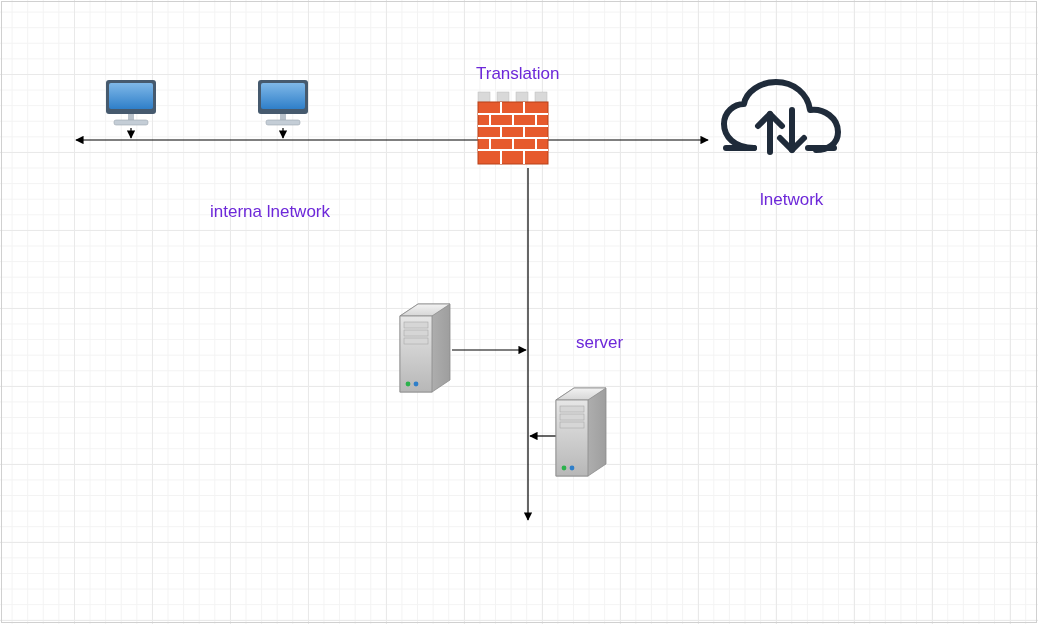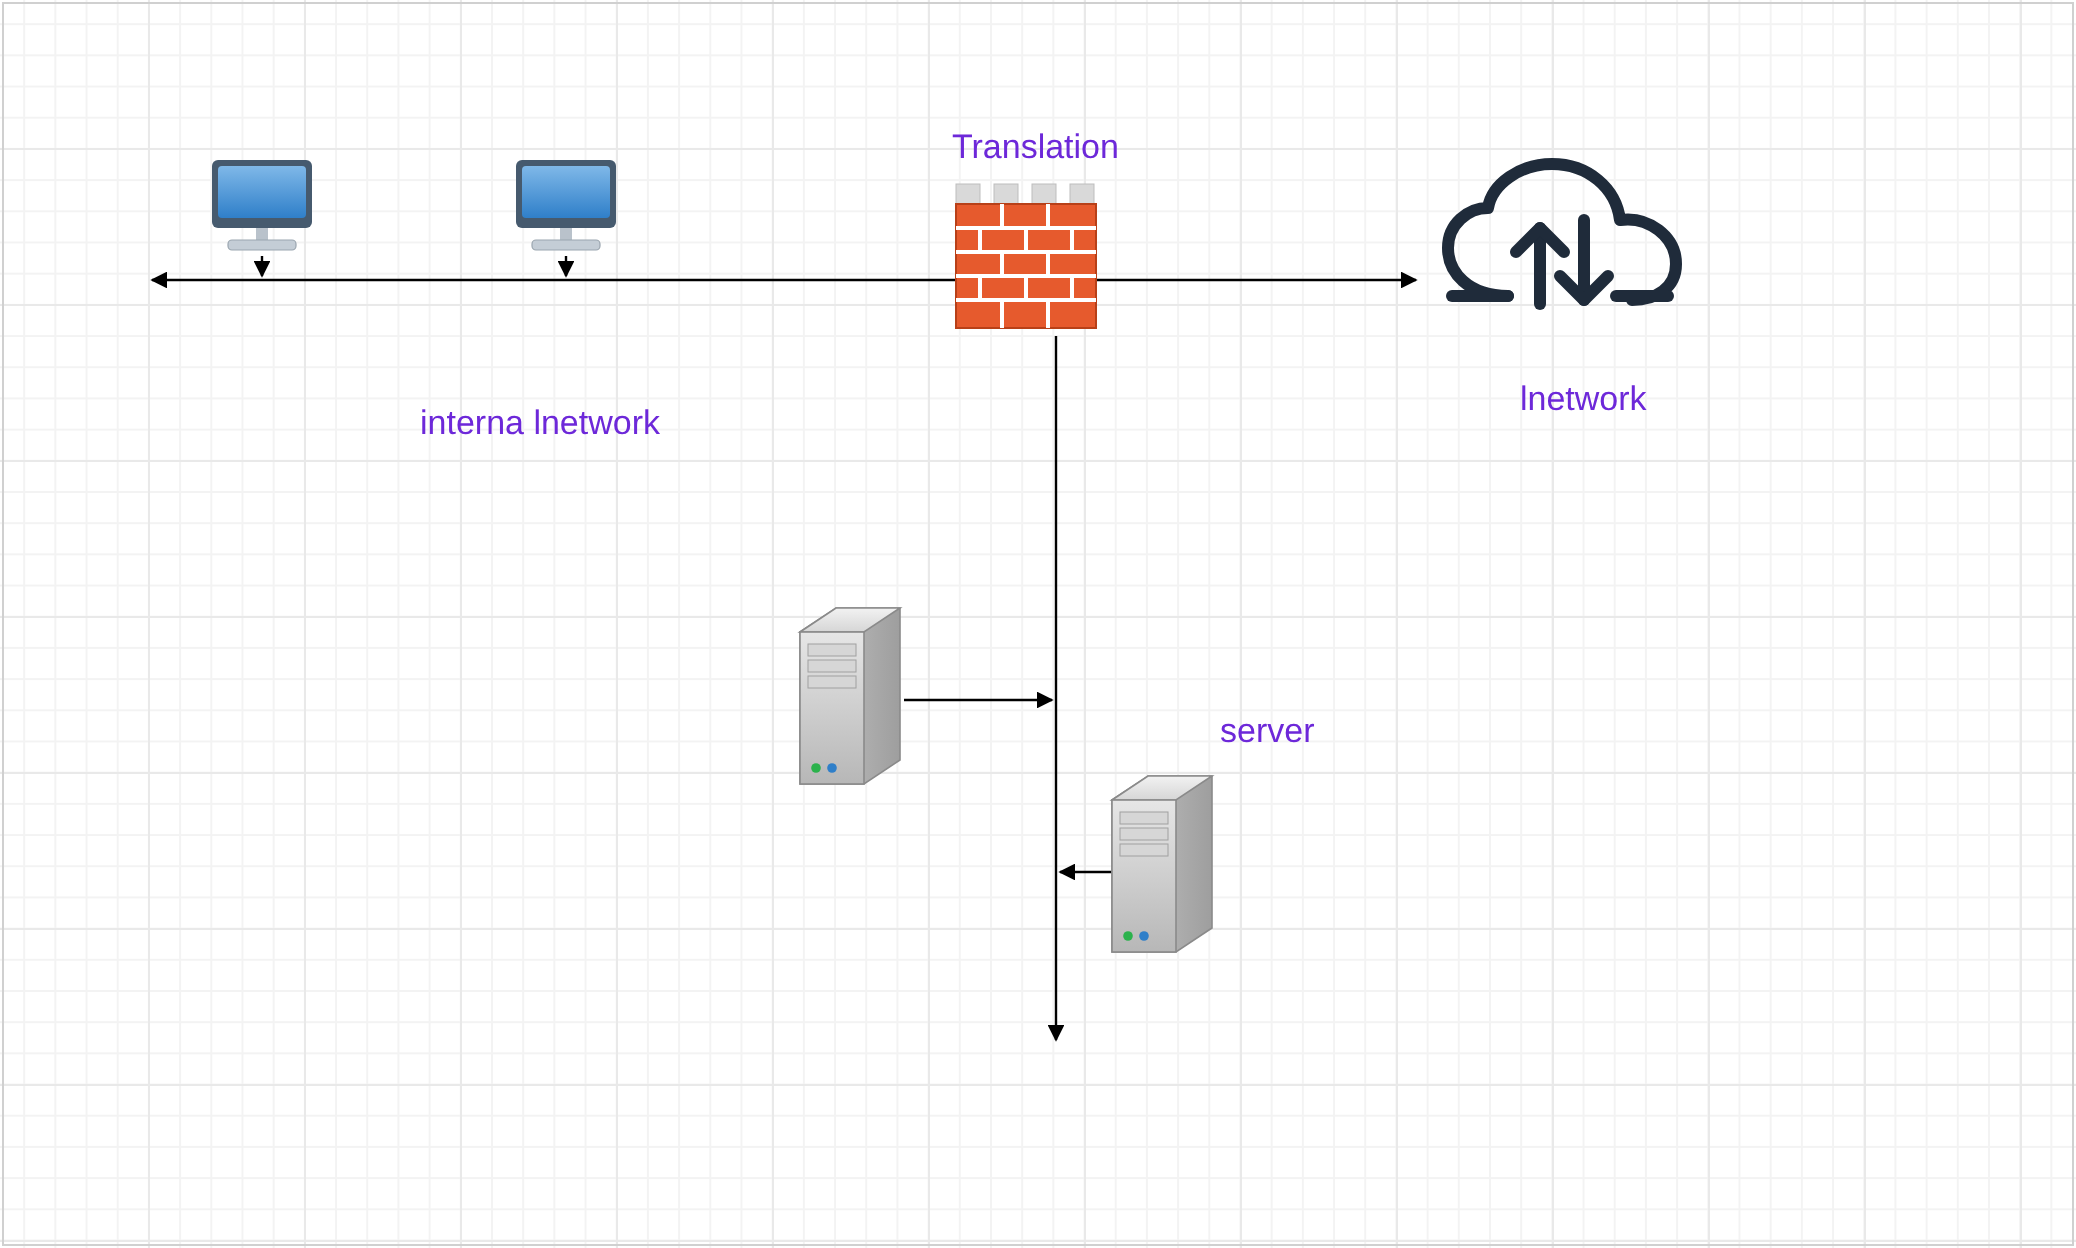--- a/index.html
+++ b/index.html
@@ -189,13 +189,13 @@
     <circle cx="16" cy="80" r="2.4" fill="#2f7fc9"></circle>
   </g>
 </svg>
 
 <div class="node-label" style="left:476px; top:64px;">Translation</div>
 
 <div class="free-label" style="left:196px; top:202px;margin-left:14px;">interna lnetwork</div>
 
 <div class="free-label" style="left:760px; top:190px;">lnetwork</div>
 
-<div class="free-label" style="left:576px; top:356px;margin-left:34px;">server</div>
+<div class="free-label" style="left:576px; top:333px;">server</div>
 
 </body></html>

